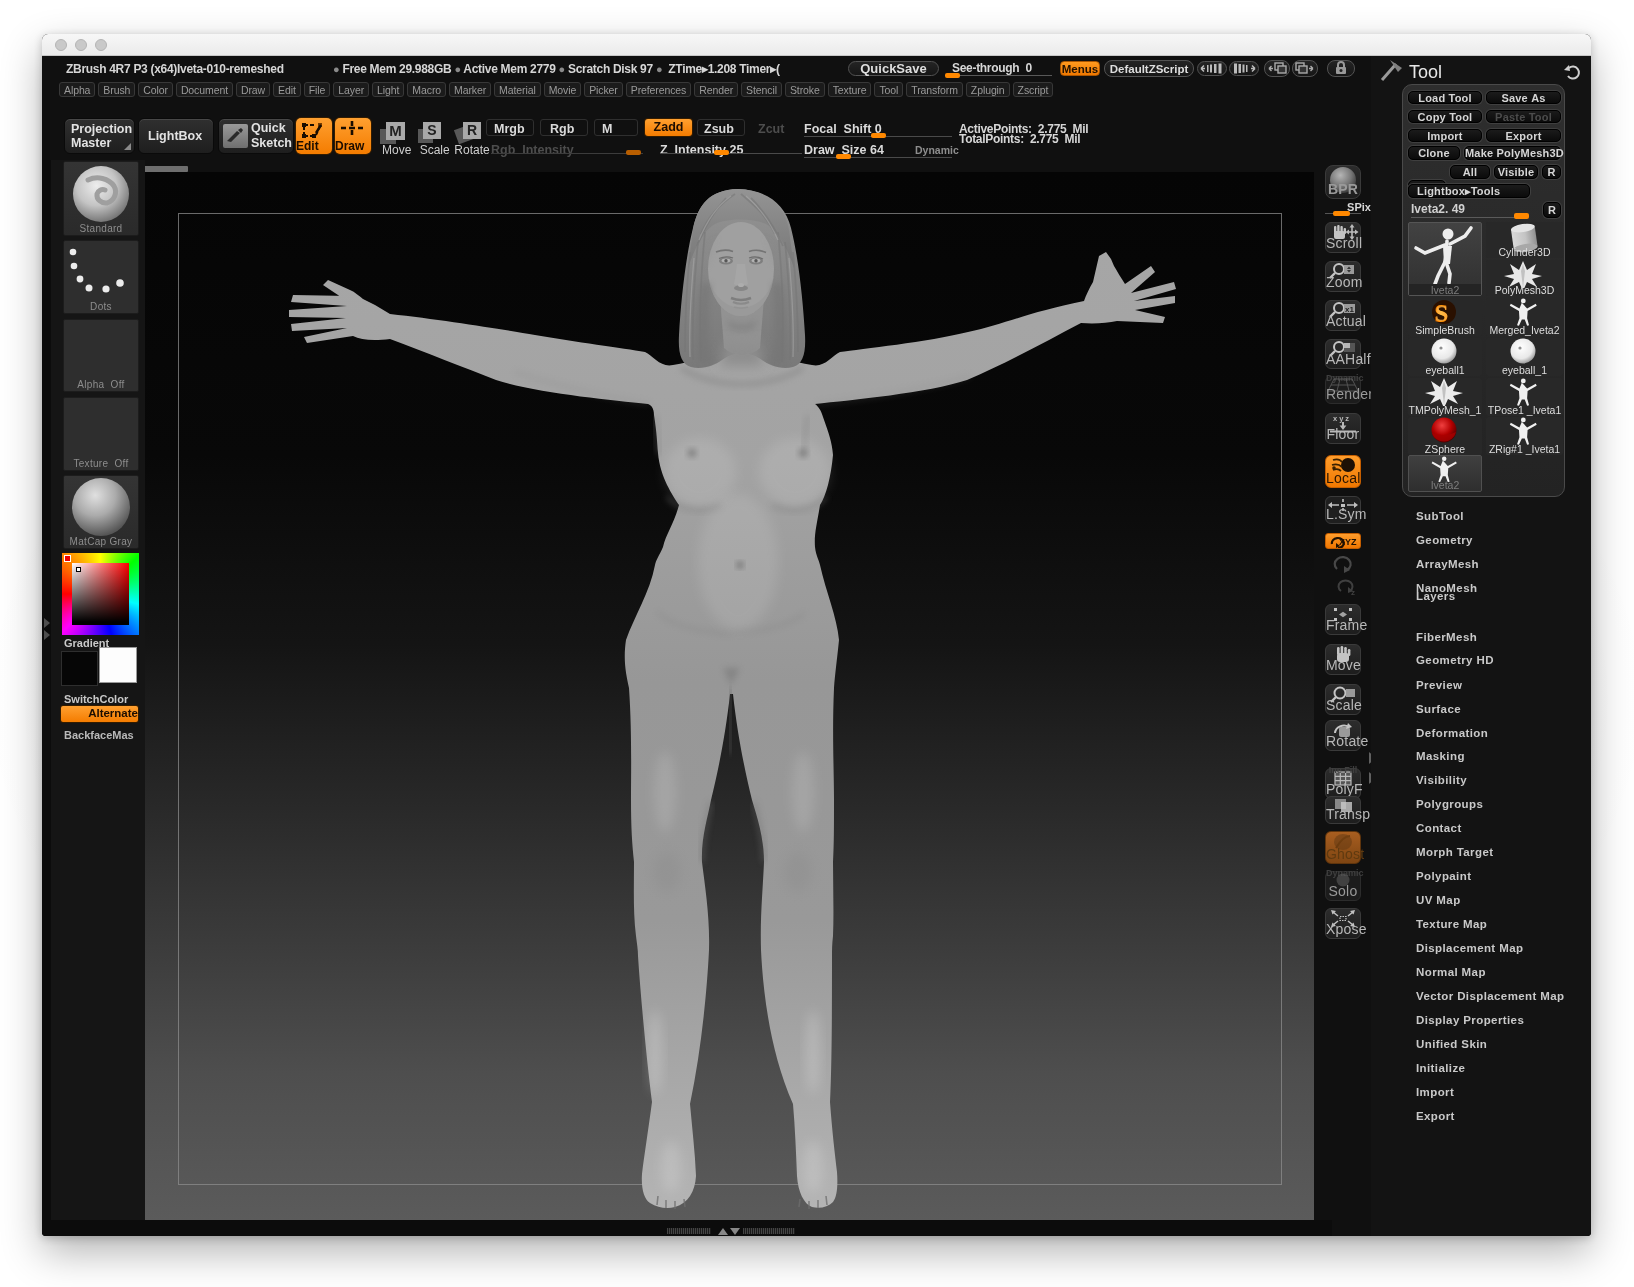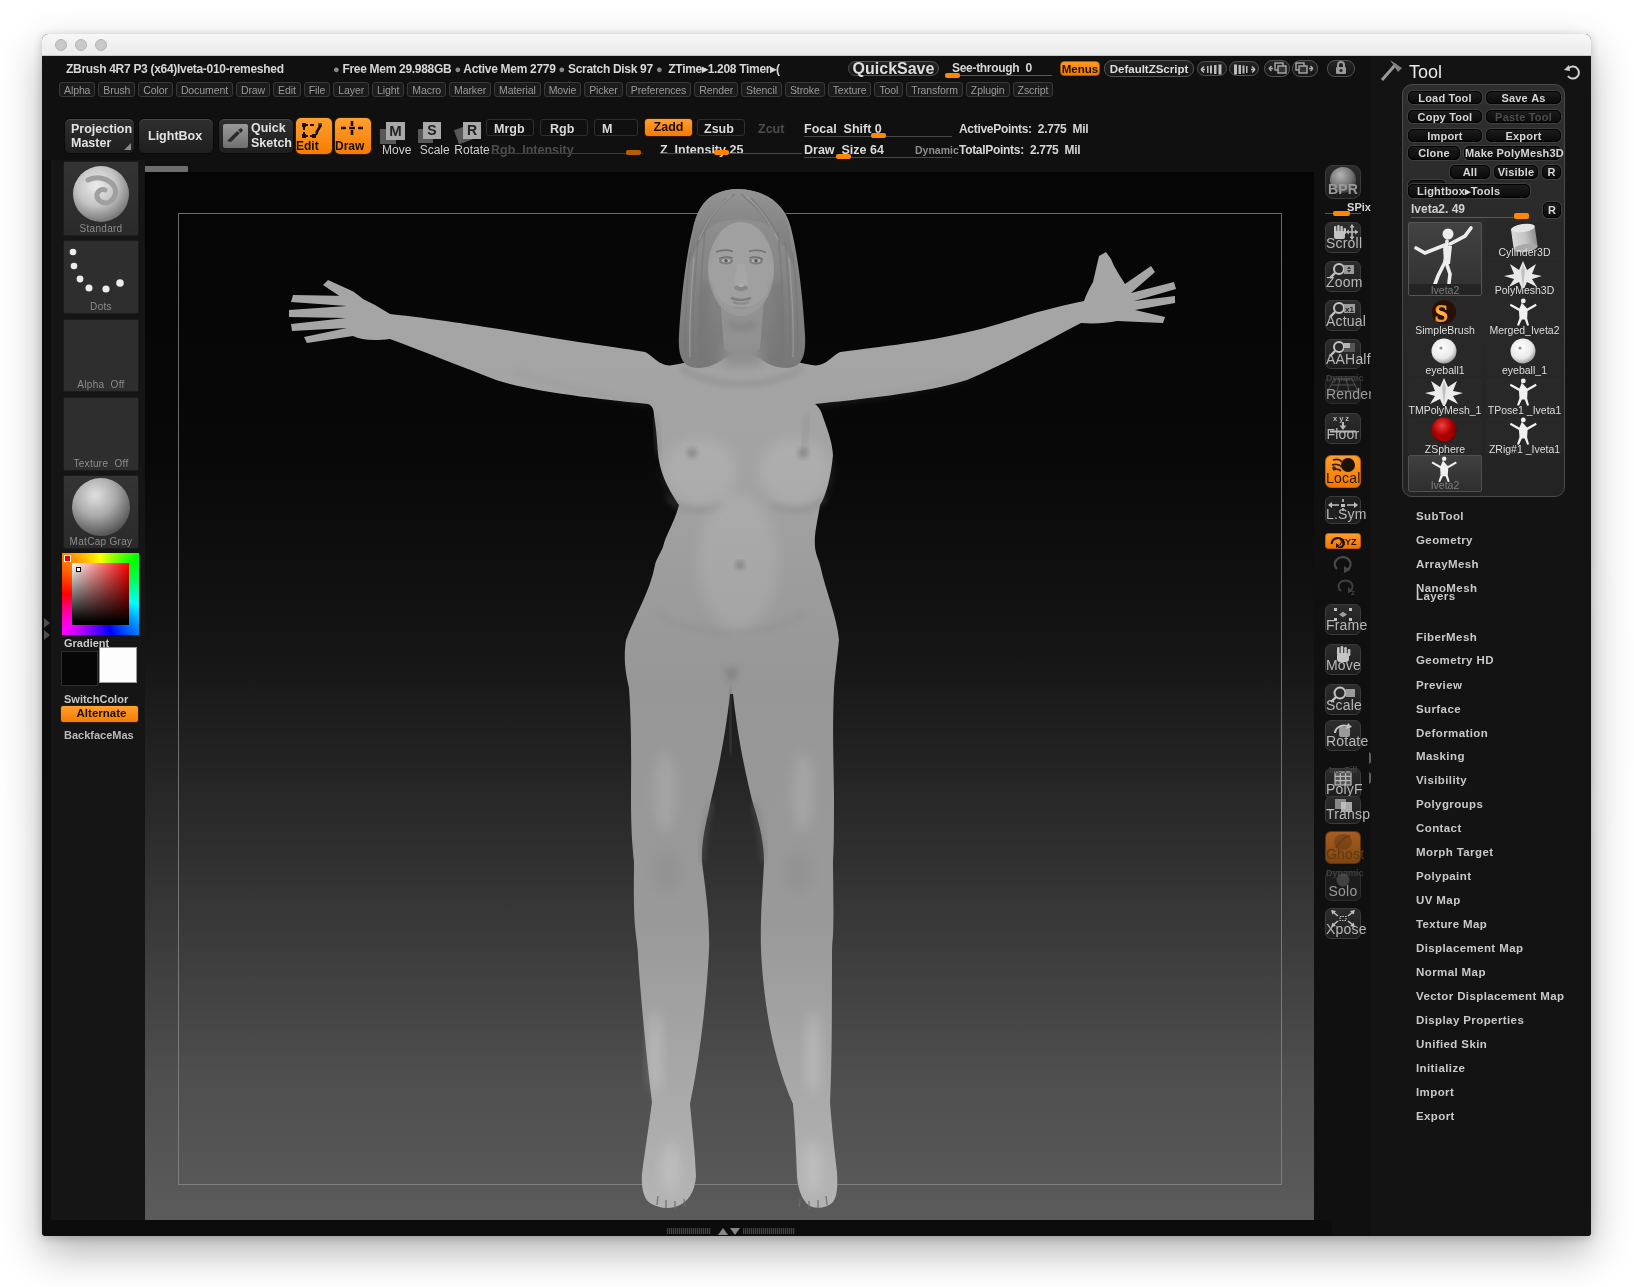--- a/index.html
+++ b/index.html
@@ -13,21 +13,21 @@
   #titlebar { position:absolute; left:0; top:0; width:100%; height:22px;
     background:linear-gradient(#f7f7f7,#ebebeb); border-bottom:1px solid #c8c8c8; }
   .tl { position:absolute; top:5px; width:12px; height:12px; border-radius:50%;
     background:#c9c9c9; border:1px solid #b4b4b4; }
   #title { position:absolute; top:4px; left:0; width:100%; text-align:center; font-size:13px; color:#9c9c9c; }
   #app { position:absolute; left:0; top:22px; width:1549px; height:1180px; background:#101010; color:#ccc; }
   
   .st { position:absolute; font-size:12px; font-weight:bold; color:#d6d6d6; letter-spacing:-0.3px; white-space:nowrap; }
   .dot { color:#8a8a8a; font-size:11px; }
   .btn1 { position:absolute; background:linear-gradient(#242424,#161616); border:1px solid #525252;
-    border-radius:8px; color:#dedede; font-weight:bold; font-size:16px; text-align:center; }
+    border-radius:8px; color:#dedede; font-weight:bold; font-size:13px; text-align:center; }
   .obtn { position:absolute; background:linear-gradient(#ff9a1f,#f07800); border:1px solid #aa5500;
     border-radius:4px; color:#221100; font-weight:bold; font-size:12px; text-align:center; }
   
   #tabs { position:absolute; left:17px; top:26px; display:flex; gap:3px; }
   #tabs div { background:#1b1b1b; border:1px solid #383838; border-radius:3px; color:#9a9a9a;
     font-size:10.5px; padding:1px 4px 1px 4px; height:15px; white-space:nowrap; letter-spacing:-0.1px; }
   
   .shbtn { position:absolute; background:linear-gradient(#2f2f2f,#1e1e1e); border:1px solid #0a0a0a;
     box-shadow: inset 0 1px 0 #484848; border-radius:6px; color:#e2e2e2; font-weight:bold; font-size:12.5px; }
   .orangebtn { position:absolute; background:linear-gradient(#ffa030,#f47c00); border-radius:5px;
@@ -211,21 +211,21 @@
     <div class="sl-line" style="left:618px;top:97px;width:142px;background:#4a4a4a;"></div>
     <div class="sl-knob" style="left:672px;top:94px;"></div>
     <div class="whtx" style="left:762px;top:66px;">Focal&nbsp;&nbsp;Shift&nbsp;0</div>
     <div class="sl-line" style="left:762px;top:80px;width:148px;background:#4a4a4a;"></div>
     <div class="sl-knob" style="left:829px;top:77px;"></div>
     <div class="whtx" style="left:762px;top:87px;">Draw&nbsp;&nbsp;Size&nbsp;64</div>
     <div class="sl-line" style="left:762px;top:101px;width:148px;background:#4a4a4a;"></div>
     <div class="sl-knob" style="left:794px;top:98px;"></div>
     <div style="position:absolute;left:873px;top:88px;font-size:10.5px;font-weight:bold;color:#8e8e8e;">Dynamic</div>
     <div class="st" style="left:917px;top:66px;">ActivePoints:&nbsp;&nbsp;2.775&nbsp;&nbsp;Mil</div>
-    <div class="st" style="left:917px;top:87px;">TotalPoints:&nbsp;&nbsp;2.775&nbsp;&nbsp;Mil</div>
+    <div class="st" style="left:917px;top:76px;">TotalPoints:&nbsp;&nbsp;2.775&nbsp;&nbsp;Mil</div>
     <div style="position:absolute;left:101px;top:110px;width:45px;height:6px;background:#6e6e6e;border-radius:1px;"></div>
 
     <div id="ltray">
       <div style="position:absolute;left:0;top:0;width:9px;height:100%;background:#0c0c0c;"></div>
       <div style="position:absolute;left:2px;top:458px;width:0;height:0;border-top:5px solid transparent;border-bottom:5px solid transparent;border-left:6px solid #4e4e4e;"></div>
       <div style="position:absolute;left:2px;top:470px;width:0;height:0;border-top:5px solid transparent;border-bottom:5px solid transparent;border-left:6px solid #4e4e4e;"></div>
 
       <div class="tile" style="left:21px;top:1px;height:75px;">
         <svg width="74" height="64" style="position:absolute;left:0;top:0;">
           <defs>
@@ -280,21 +280,21 @@
       <div style="position:absolute;left:20px;top:393px;width:77px;height:82px;background:conic-gradient(from 225deg, #f0f, #f00, #ff8000, #ff0, #0f0 50%, #0ff, #00f, #f0f);">
         <div style="position:absolute;left:10px;top:10px;right:10px;bottom:10px;background:linear-gradient(to bottom, rgba(0,0,0,0), #000 95%), linear-gradient(to right, #fff, #f00);"></div>
         <div style="position:absolute;left:2px;top:2px;width:7px;height:7px;border:1.5px solid #fff;background:#e00;"></div>
         <div style="position:absolute;left:14px;top:14px;width:5px;height:5px;border:1px solid #000;background:#fff;"></div>
       </div>
       <div style="position:absolute;left:22px;top:477px;font-size:11px;font-weight:bold;color:#c9c9c9;">Gradient</div>
 
       <div style="position:absolute;left:19px;top:491px;width:37px;height:35px;background:#060606;border:1px solid #2e2e2e;"></div>
       <div style="position:absolute;left:57px;top:487px;width:38px;height:36px;background:#fdfdfd;border:1px solid #999;"></div>
       <div style="position:absolute;left:22px;top:533px;font-size:11px;font-weight:bold;color:#c9c9c9;">SwitchColor</div>
-      <div class="orangebtn" style="left:19px;top:546px;width:77px;height:16px;line-height:15px;font-size:11.5px;text-align:center;padding-left:4px;border-radius:2px;">Alternate</div>
+      <div class="orangebtn" style="left:19px;top:546px;width:77px;height:16px;line-height:15px;font-size:11.5px;text-align:right;padding-left:4px;border-radius:2px;">Alternate</div>
       <div style="position:absolute;left:22px;top:569px;font-size:11px;font-weight:bold;color:#b9b9b9;">BackfaceMas</div>
     </div>
 
     <div id="canvas">
       <div id="frame"></div>
       <svg id="figure" width="1169" height="1048" viewBox="0 0 1169 1048">
         <defs>
           <linearGradient id="skin" x1="0" y1="0" x2="0" y2="1">
             <stop offset="0%" stop-color="#a6a6a6"></stop>
             <stop offset="22%" stop-color="#a3a3a3"></stop>

